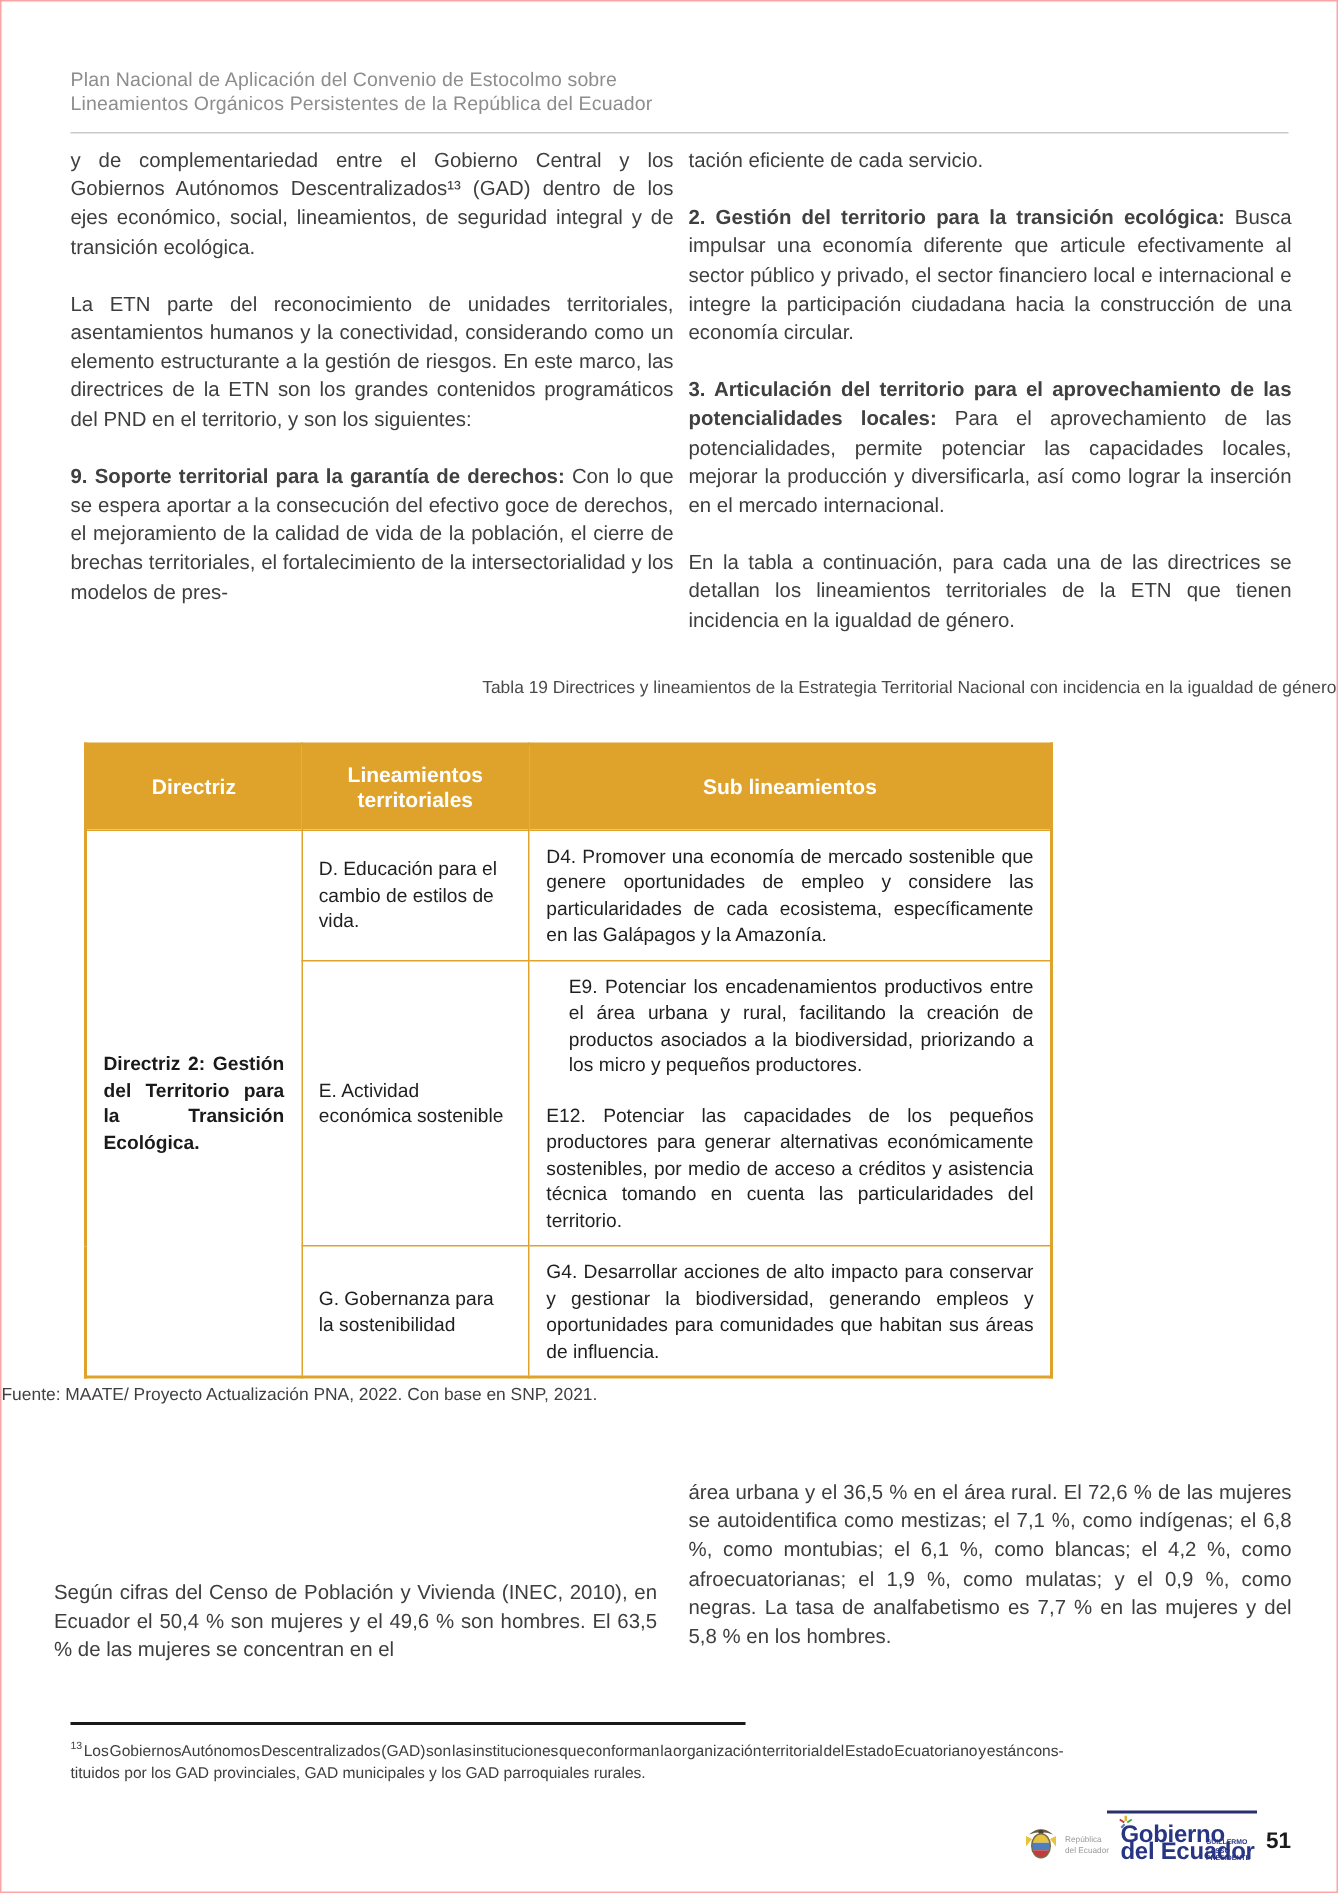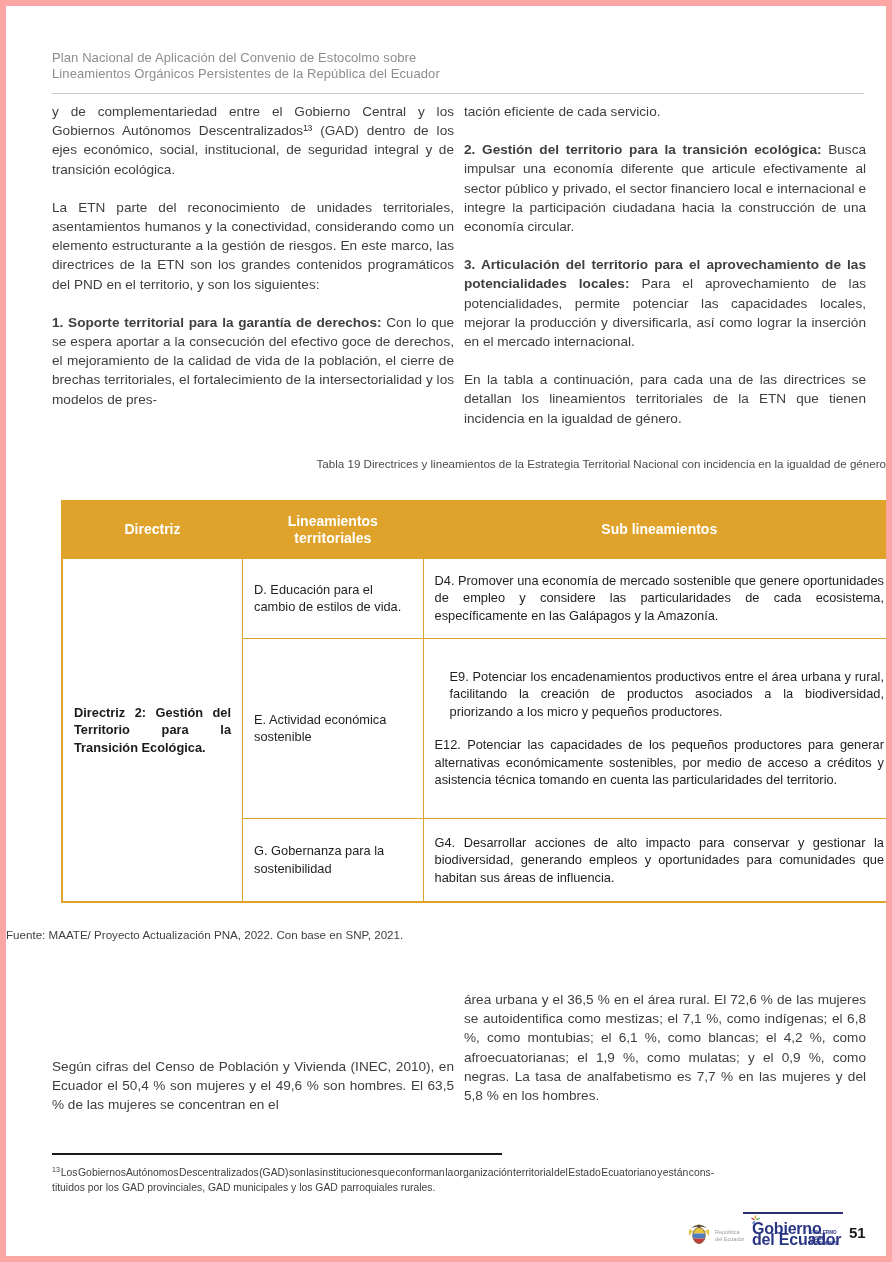--- a/index.html
+++ b/index.html
@@ -3,21 +3,21 @@
 <meta charset="utf-8">
 <style>
   * { margin: 0; padding: 0; box-sizing: border-box; }
   html, body { background: #ffffff; }
   .page {
     position: relative;
     width: 892px;
     height: 1262px;
     margin: 0 auto;
     background: #ffffff;
-    border: 6px solid #fca5a5;
+    border: 1px solid #fca5a5;
     font-family: "Liberation Sans", sans-serif;
     color: #3e3e3e;
     overflow: hidden;
     text-decoration: underline;
   }
 
   
   .doc-header {
     position: absolute;
     left: 46px; top: 44px; width: 810px;
@@ -44,21 +44,21 @@
 
   
   .table-caption {
     position: absolute;
     left: 0; top: 451px; width: 100%;
     text-align: right;
     font-size: 11.6px; color: #4a4a4a;
   }
 
   
-  .gender-table-wrap { position: absolute; left: 55px; top: 494px; width: 836px; }
+  .gender-table-wrap { position: absolute; left: 55px; top: 494px; width: 646px; }
   table.gender-table {
     width: 100%; border-collapse: collapse;
     border: 2px solid #DFA32B;
     font-size: 12.8px; color: #1f1f1f;
   }
   table.gender-table th {
     background: #DFA32B;
     color: #ffffff;
     font-weight: bold;
     font-size: 14px;
@@ -100,21 +100,21 @@
   
   .section-heading {
     position: absolute;
     left: 46px; top: 984px; width: 402px;
     font-size: 19.5px; line-height: 26px;
     color: #3c3c3c; font-weight: 400;
     text-align: justify;
   }
   .section-left-p {
     position: absolute;
-    left: 46px; top: 1051px; width: 402px;
+    left: 35px; top: 1051px; width: 402px;
     font-size: 13.6px; line-height: 19.2px; text-align: justify;
   }
   .section-right-p {
     position: absolute;
     left: 458px; top: 984px; width: 402px;
     font-size: 13.6px; line-height: 19.2px; text-align: justify;
   }
 
   
   .footnote-rule {
@@ -170,23 +170,23 @@
 <div class="page">
 
   <div class="doc-header">
     <div>Plan Nacional de Aplicación del Convenio de Estocolmo sobre</div>
     <div>Lineamientos Orgánicos Persistentes de la República del Ecuador</div>
   </div>
   <div class="header-rule"></div>
 
   <div class="columns">
     <div class="col">
-      <p>y de complementariedad entre el Gobierno Central y los Gobiernos Autónomos Descentralizados¹³  (GAD) dentro de los ejes económico, social, institucional, de seguridad integral y de transición ecológica.</p>
+      <p>y de complementariedad entre el Gobierno Central y los Gobiernos Autónomos Descentralizados¹³  (GAD) dentro de los ejes económico, social, lineamientos, de seguridad integral y de transición ecológica.</p>
       <p>La ETN parte del reconocimiento de unidades territoriales, asentamientos humanos y la conectividad, considerando como un elemento estructurante a la gestión de riesgos. En este marco, las directrices de la ETN son los grandes contenidos programáticos del PND en el territorio, y son los siguientes:</p>
-      <p><span class="runin">1. Soporte territorial para la garantía de derechos:</span><span> Con lo que se espera aportar a la consecución del efectivo goce de derechos, el mejoramiento de la calidad de vida de la población, el cierre de brechas territoriales, el fortalecimiento de la intersectorialidad y los modelos de pres-</span></p>
+      <p><span class="runin">9. Soporte territorial para la garantía de derechos:</span><span> Con lo que se espera aportar a la consecución del efectivo goce de derechos, el mejoramiento de la calidad de vida de la población, el cierre de brechas territoriales, el fortalecimiento de la intersectorialidad y los modelos de pres-</span></p>
     </div>
     <div class="col">
       <p>tación eficiente de cada servicio.</p>
       <p><span class="runin">2. Gestión del territorio para la transición ecológica:</span><span> Busca impulsar una economía diferente que articule efectivamente al sector público y privado, el sector financiero local e internacional e integre la participación ciudadana hacia la construcción de una economía circular.</span></p>
       <p><span class="runin">3. Articulación del territorio para el aprovechamiento de las potencialidades locales:</span><span> Para el aprovechamiento de las potencialidades, permite potenciar las capacidades locales, mejorar la producción y diversificarla, así como lograr la inserción en el mercado internacional.</span></p>
       <p>En la tabla a continuación, para cada una de las directrices se detallan los lineamientos territoriales de la ETN que tienen incidencia en la igualdad de género.</p>
     </div>
   </div>
 
   <div class="table-caption">Tabla 19 Directrices y lineamientos de la Estrategia Territorial Nacional con incidencia en la igualdad de género</div>

